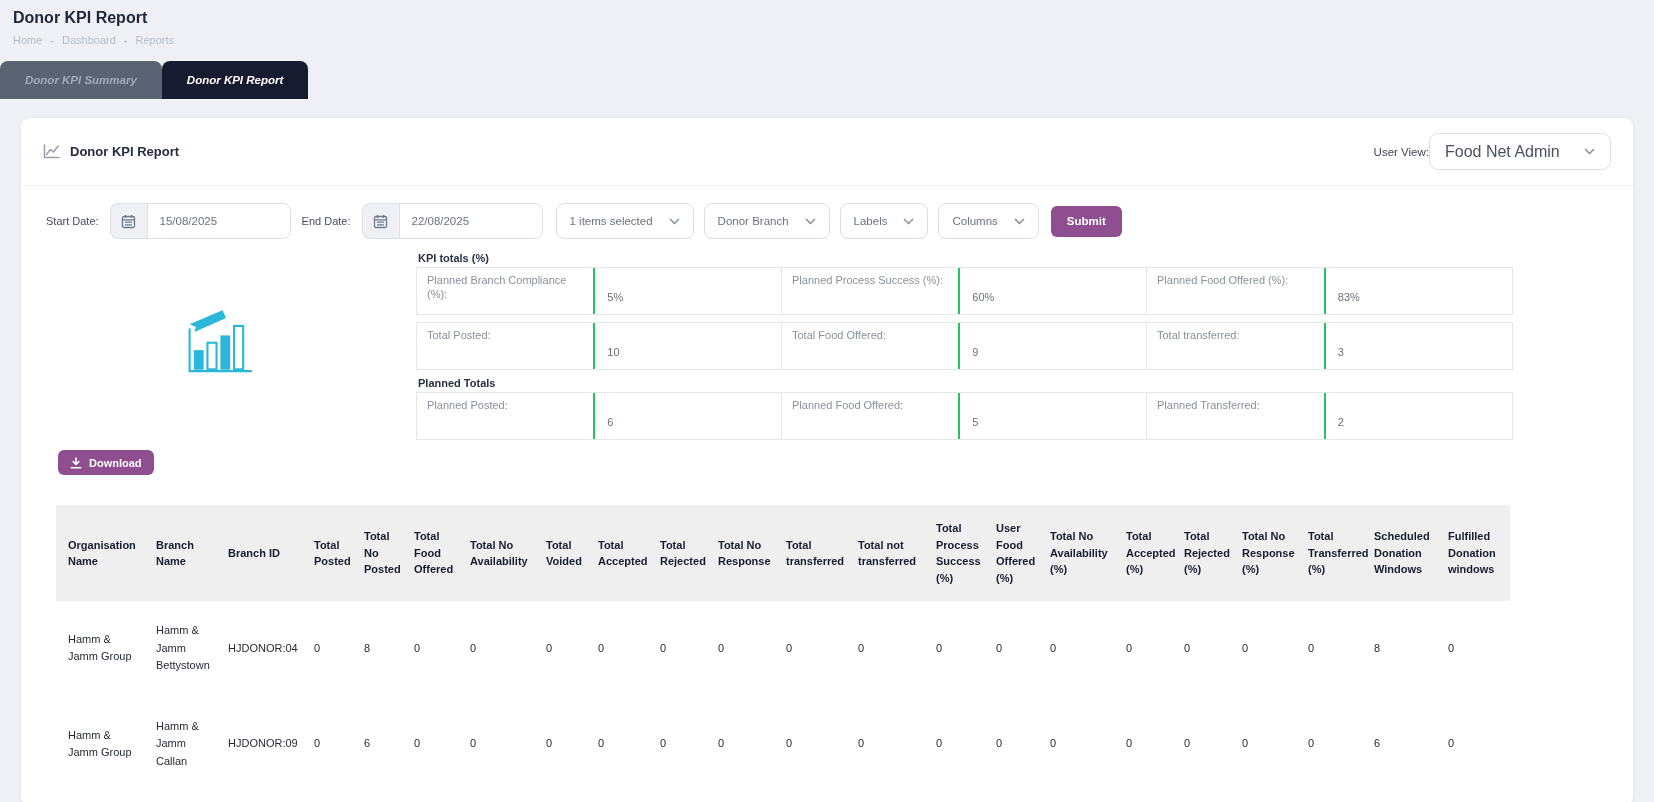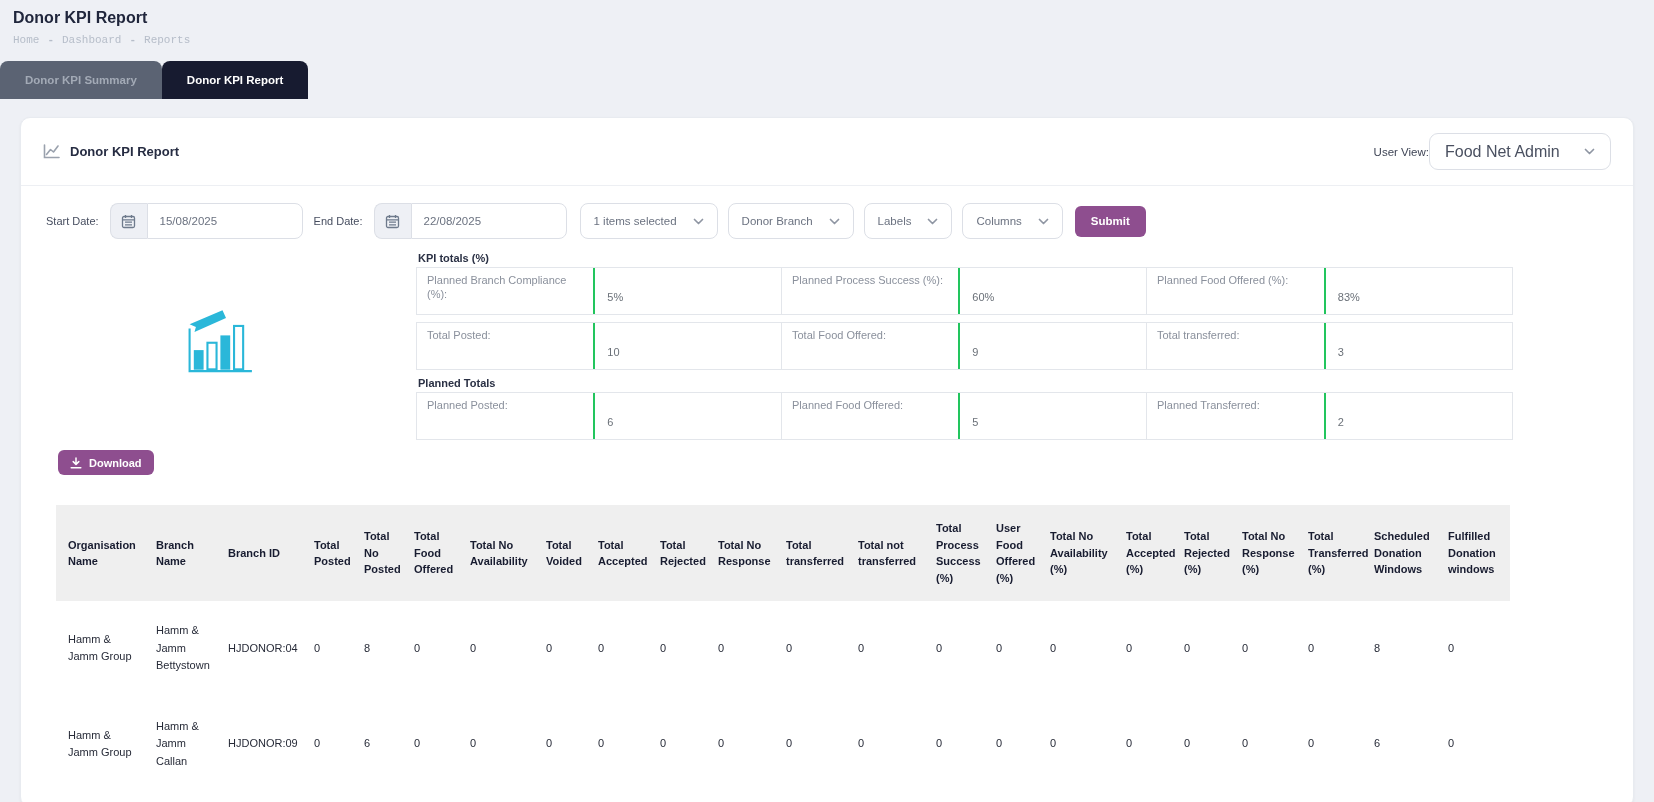--- a/index.html
+++ b/index.html
@@ -6,26 +6,26 @@
   html,body { margin:0; padding:0; }
   body {
     width:1654px; height:802px; overflow:hidden;
     background:#eef0f5;
     font-family:"Liberation Sans", sans-serif;
     position:relative;
   }
   
   .page-header { padding:9px 13px 0; }
   .page-title { margin:0; font-size:16px; font-weight:700; color:#20263c; }
-  .breadcrumb { margin-top:7px; font-size:11px; color:#b6bdc9; display:flex; gap:8px; align-items:center;font-family:Liberation Mono, monospace; }
+  .breadcrumb { margin-top:7px; font-size:11px; color:#b6bdc9; display:flex; gap:8px; align-items:center; }
   .bc-item { color:#b6bdc9; text-decoration:none; cursor:pointer; }
   .bc-sep { color:#b6bdc9; font-weight:700; }
 
   
-  .tab-bar { display:flex; margin:15px 0 0 0; }
+  .tab-bar { display:flex; margin:15px 0 0 0;font-style:italic; }
   .tab { padding:13px 25px; font-size:11.5px; font-weight:700; border-radius:8px 8px 0 0; cursor:pointer;
          background:#5b6373; color:#a3aab6; }
   .tab.active { background:#171b30; color:#ffffff; }
 
   
   .card { margin:18px 20px 0; background:#fff; border:1px solid #e8ebf0; border-radius:10px;
           min-height:690px; box-shadow:0 1px 3px rgba(16,24,40,.05); }
   .card-header { display:flex; justify-content:space-between; align-items:center;
                  padding:15px 22px; border-bottom:1px solid #edeff3; }
   .card-title { display:flex; gap:10px; align-items:center; font-size:13px; font-weight:600; color:#262c42; }
@@ -34,21 +34,21 @@
             padding:0 15px; border:1px solid #dcdfe6; border-radius:9px; background:#fff;
             font-size:16px; color:#4a5060; cursor:pointer; }
 
   
   .filters { display:flex; align-items:center; gap:11px; padding:17px 25px 12px; }
   .f-label { font-size:11px; color:#464d5f; white-space:nowrap; }
   .date-group { display:flex; height:36px; }
   .cal-btn { width:37px; height:36px; border:1px solid #dcdfe6; border-right:none;
              border-radius:8px 0 0 8px; background:#eef0f5; display:flex; align-items:center;
              justify-content:center; cursor:pointer; padding:0; }
-  .date-input { width:156px; height:36px; border:1px solid #dcdfe6; border-radius:0 8px 8px 0;
+  .date-input { width:144px; height:36px; border:1px solid #dcdfe6; border-radius:0 8px 8px 0;
                 padding:0 12px; font-size:11.5px; color:#6b7280; font-family:inherit; outline:none; background:#fff; }
   .dropdowns { display:flex; align-items:center; gap:10px; margin-left:2px; }
   .dd { display:flex; align-items:center; justify-content:space-between; gap:16px; height:36px;
         padding:0 13px; border:1px solid #dcdfe6; border-radius:8px; background:#fff;
         font-size:11.5px; color:#6b7280; font-family:inherit; cursor:pointer; }
   .submit-btn { height:31px; padding:0 16px; background:#8e4e8f; border:none; border-radius:6px;
                 color:#fff; font-weight:700; font-size:11.5px; font-family:inherit; cursor:pointer; margin-left:1px; }
 
   
   .kpi-zone { display:flex; padding-right:120px; margin-top:1px; }

